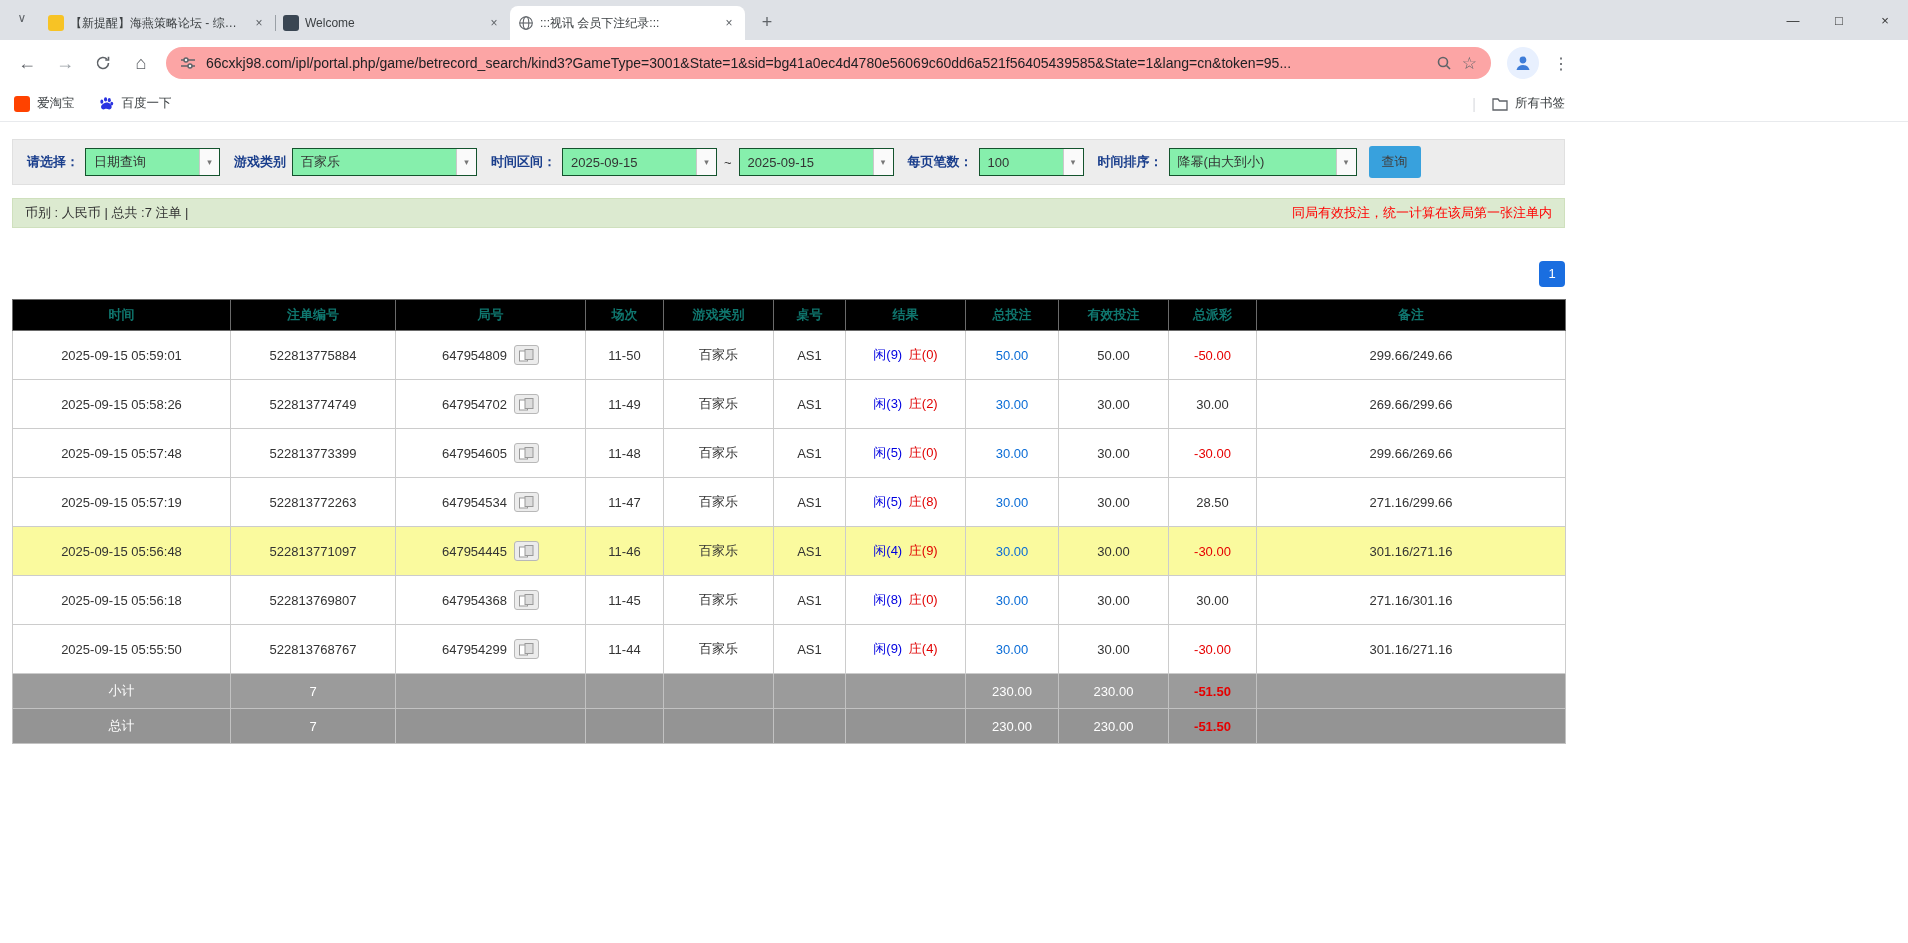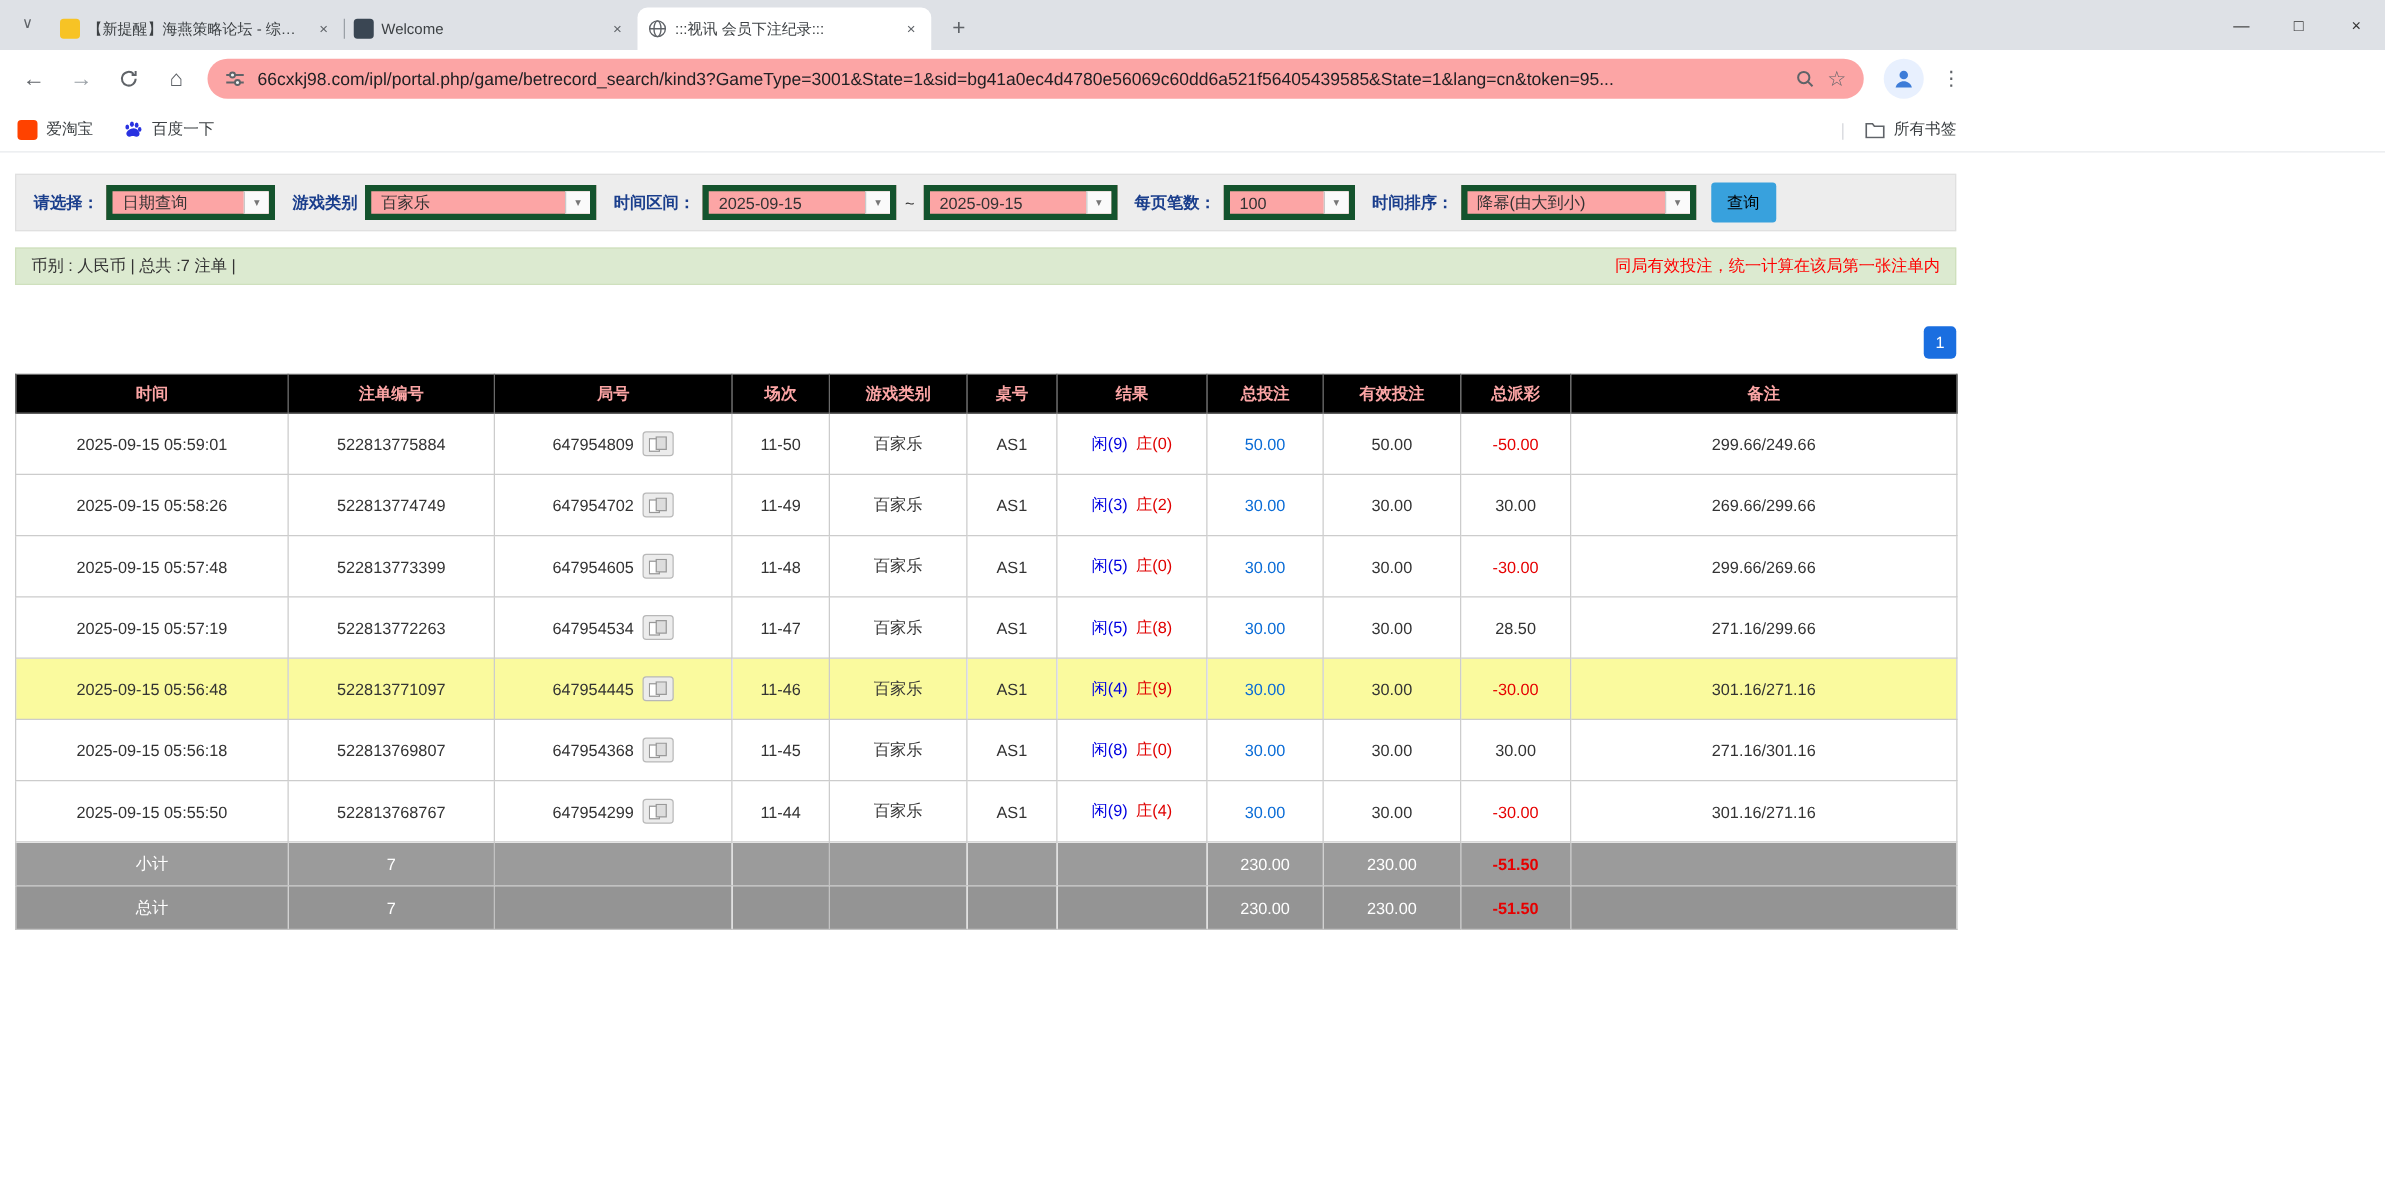--- a/index.html
+++ b/index.html
@@ -49,38 +49,38 @@
   .bm-all { display:flex; align-items:center; font-size:12.5px; color:#3c4043; cursor:pointer; }
   .bm-all svg { margin-right:7px; }
 
   
   .content { margin:17px 0 0 12px; width:1553px; }
   .page-title { font-size:21px; color:#333; font-weight:400; margin:0 0 14px 0; }
 
   .filterbar { background:#ededed; border:1px solid #e0e0e0; height:46px; display:flex; align-items:center; padding:0 14px; }
   .flabel { color:#1a3e8c; font-weight:bold; font-size:13px; margin:0 6px 0 14px; white-space:nowrap; }
   .flabel.first { margin-left:0; }
-  .selectbox { height:28px; background:#fca5a5; border:5px solid #14532d; display:flex; align-items:center; font-size:13px; color:#333; cursor:pointer; }
+  .selectbox { height:28px; background:#86efac; border:1px solid #14532d; display:flex; align-items:center; font-size:13px; color:#333; cursor:pointer; }
   .sel-text { padding:0 8px; flex:1; white-space:nowrap; overflow:hidden; }
   .sel-arrow { width:20px; height:100%; border-left:1px solid #c9c9c9; display:flex; align-items:center; justify-content:center;
     color:#777; font-size:9px; background:#fafafa; }
   .w-select1 { width:135px; } .w-game { width:185px; } .w-date { width:155px; } .w-size { width:105px; } .w-sort { width:188px; }
   .tilde { margin:0 7px; color:#333; font-size:13px; }
-  .searchbtn { margin-left:12px; background:#38a1dd; color:#000000; border:none; font-size:13px; padding:7px 13px; border-radius:3px; cursor:pointer; }
+  .searchbtn { margin-left:12px; background:#38a1dd; color:#404040; border:none; font-size:13px; padding:7px 13px; border-radius:3px; cursor:pointer; }
 
   .summarybar { margin-top:13px; background:#dcead0; border:1px solid #cfe0bd; height:30px; display:flex; align-items:center;
     padding:0 12px; font-size:13px; color:#333; }
   .summary-right { margin-left:auto; color:#ff0000; }
 
   .pag { margin-top:33px; text-align:right; }
   .pagbtn { display:inline-block; min-width:26px; height:26px; line-height:26px; background:#1a6ee0; color:#fff; font-size:13px;
     text-align:center; border-radius:4px; border:none; cursor:pointer; padding:0 6px; }
 
   table.bettable { margin-top:12px; width:100%; border-collapse:collapse; table-layout:fixed; }
-  .bettable th { background:#000; color:#fca5a5; font-size:13px; font-weight:bold; padding:6px 16px; border:1px solid #6a6a6a; }
+  .bettable th { background:#000; color:#0f766e; font-size:13px; font-weight:bold; padding:6px 16px; border:1px solid #6a6a6a; }
   .bettable td { border:1px solid #ccc; font-size:13px; color:#333; text-align:center; padding:14px 4px; white-space:nowrap; overflow:hidden; background:#fff; }
   tr.highlight td { background:#fafa9e; }
   tr.foot td { background:#9b9b9b; color:#fff; padding:8px 4px; border-color:#c2c2c2; }
   tr.foot.total td { background:#949494; }
   .payout-val.neg { color:#e60000; }
   tr.foot td.payout-val.neg { color:#e60000; font-weight:bold; }
   .bet-link { color:#0a6cd6; cursor:pointer; text-decoration:none; }
   .res-p { color:#0000e0; }
   .res-b { color:#e00000; margin-left:3px; }
   .round-wrap { display:inline-flex; align-items:center; gap:7px; }

